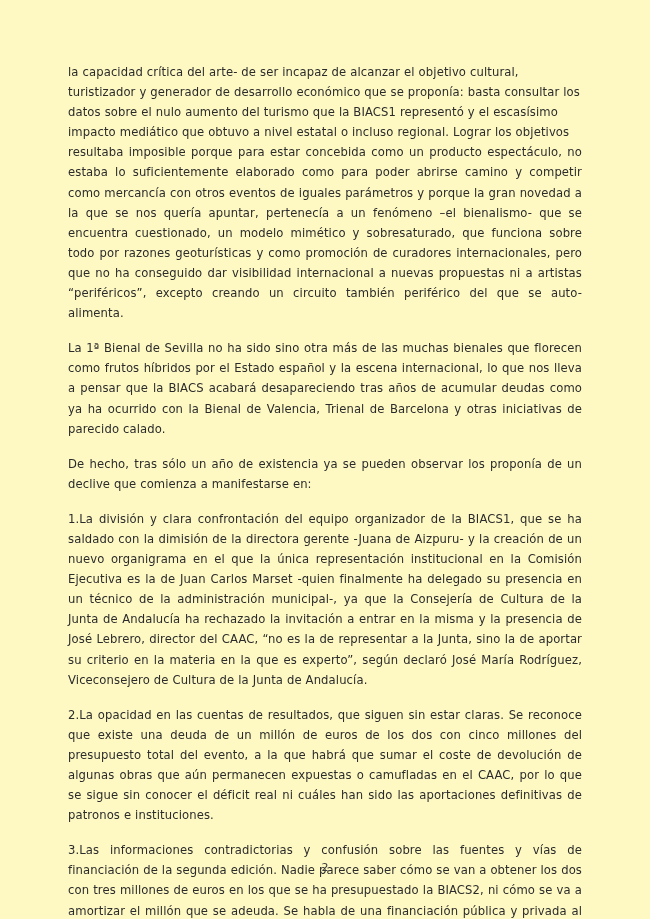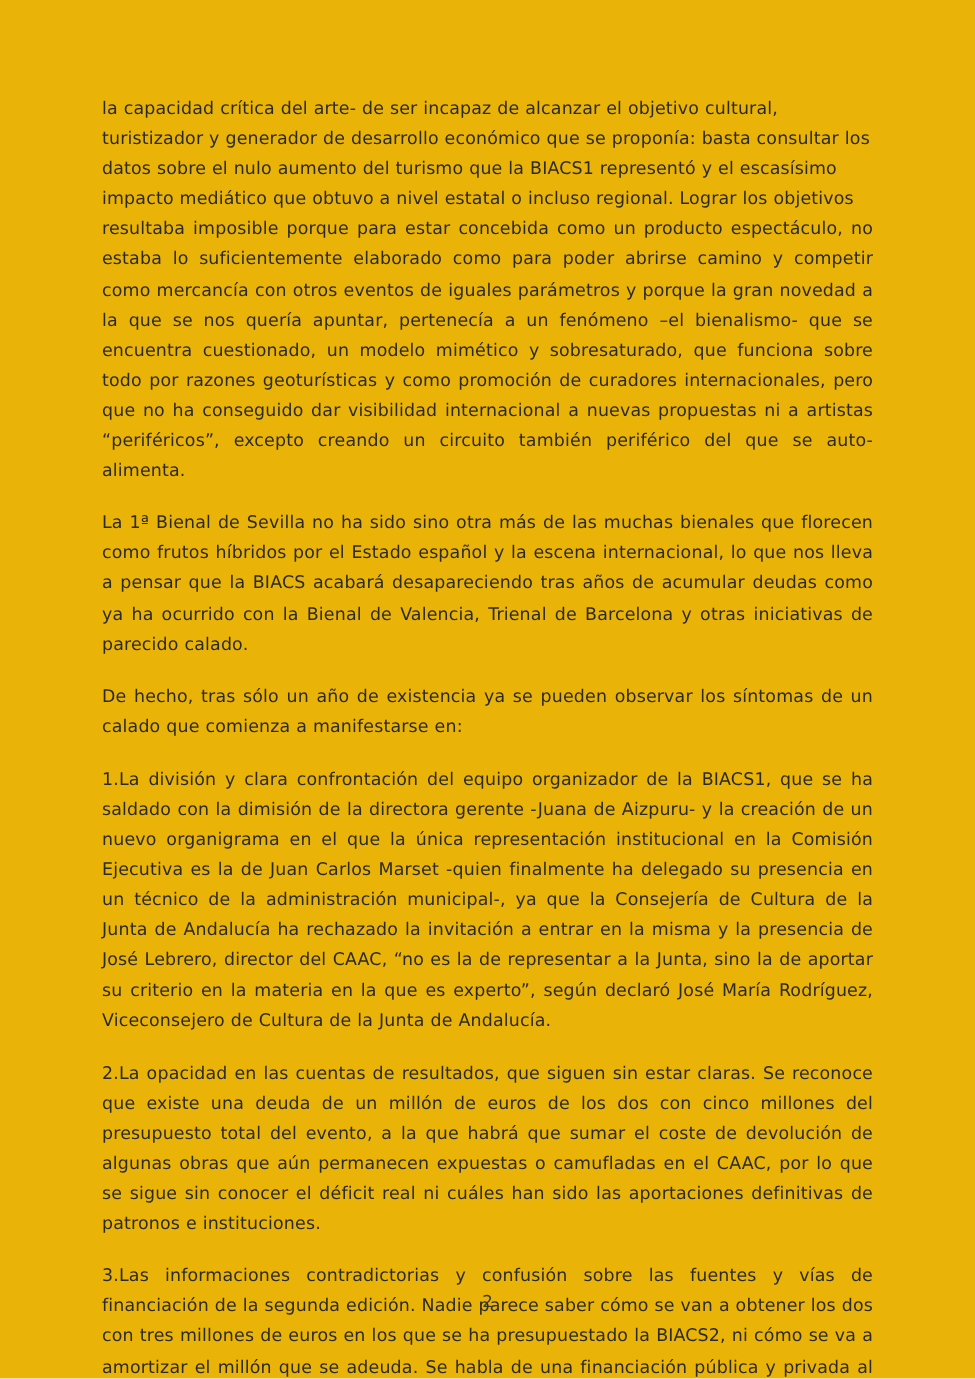--- a/index.html
+++ b/index.html
@@ -16,21 +16,21 @@
     color: #2b2b2b;
     overflow: hidden;
   }
 
   #page {
     position: absolute;
     top: 0;
     left: 0;
     width: 650px;
     height: 919px;
-    background: #eab308;
+    background: #fef9c3;
   }
 
   #text-column {
     position: absolute;
     left: 68px;
     top: 62px;
     width: 514px;
   }
 
   p.para {
@@ -72,21 +72,21 @@
 <div id="page">
 
   <div id="text-column">
 
     <p class="para ragged">la capacidad crítica del arte- de ser incapaz de alcanzar el objetivo cultural, turistizador y generador de desarrollo económico que se proponía: basta consultar los datos sobre el nulo aumento del turismo que la BIACS1 representó y el escasísimo impacto mediático que obtuvo a nivel estatal o incluso regional. Lograr los objetivos</p>
 
     <p class="para">resultaba imposible porque para estar concebida como un producto espectáculo, no estaba lo suficientemente elaborado como para poder abrirse camino y competir como mercancía con otros eventos de iguales parámetros y porque la gran novedad a la que se nos quería apuntar, pertenecía a un fenómeno –el bienalismo- que se encuentra cuestionado, un modelo mimético y sobresaturado, que funciona sobre todo por razones geoturísticas y como promoción de curadores internacionales, pero que no ha conseguido dar visibilidad internacional a nuevas propuestas ni a artistas “periféricos”, excepto creando un circuito también periférico del que se auto-alimenta.</p>
 
     <p class="para gap-before">La 1ª Bienal de Sevilla no ha sido sino otra más de las muchas bienales que florecen como frutos híbridos por el Estado español y la escena internacional, lo que nos lleva a pensar que la BIACS acabará desapareciendo tras años de acumular deudas como ya ha ocurrido con la Bienal de Valencia, Trienal de Barcelona y otras iniciativas de parecido calado.</p>
 
-    <p class="para gap-before">De hecho, tras sólo un año de existencia ya se pueden observar los síntomas de un calado que comienza a manifestarse en:</p>
+    <p class="para gap-before">De hecho, tras sólo un año de existencia ya se pueden observar los proponía de un declive que comienza a manifestarse en:</p>
 
     <p class="para gap-before">1.La división y clara confrontación del equipo organizador de la BIACS1, que se ha saldado con la dimisión de la directora gerente -Juana de Aizpuru- y la creación de un nuevo organigrama en el que la única representación institucional en la Comisión Ejecutiva es la de Juan Carlos Marset -quien finalmente ha delegado su presencia en un técnico de la administración municipal-, ya que la Consejería de Cultura de la Junta de Andalucía ha rechazado la invitación a entrar en la misma y la presencia de José Lebrero, director del CAAC, “no es la de representar a la Junta, sino la de aportar su criterio en la materia en la que es experto”, según declaró José María Rodríguez, Viceconsejero de Cultura de la Junta de Andalucía.</p>
 
     <p class="para gap-before">2.La opacidad en las cuentas de resultados, que siguen sin estar claras. Se reconoce que existe una deuda de un millón de euros de los dos con cinco millones del presupuesto total del evento, a la que habrá que sumar el coste de devolución de algunas obras que aún permanecen expuestas o camufladas en el CAAC, por lo que se sigue sin conocer el déficit real ni cuáles han sido las aportaciones definitivas de patronos e instituciones.</p>
 
     <p class="para gap-before">3.Las informaciones contradictorias y confusión sobre las fuentes y vías de financiación de la segunda edición. Nadie parece saber cómo se van a obtener los dos con tres millones de euros en los que se ha presupuestado la BIACS2, ni cómo se va a amortizar el millón que se adeuda. Se habla de una financiación pública y privada al 50%, pero en</p>
 
   </div>
 
   <div class="page-number">2</div>

